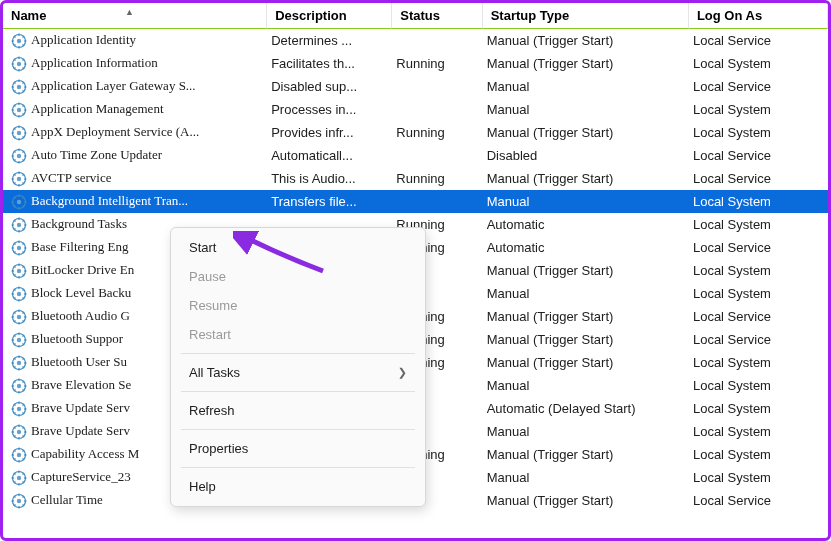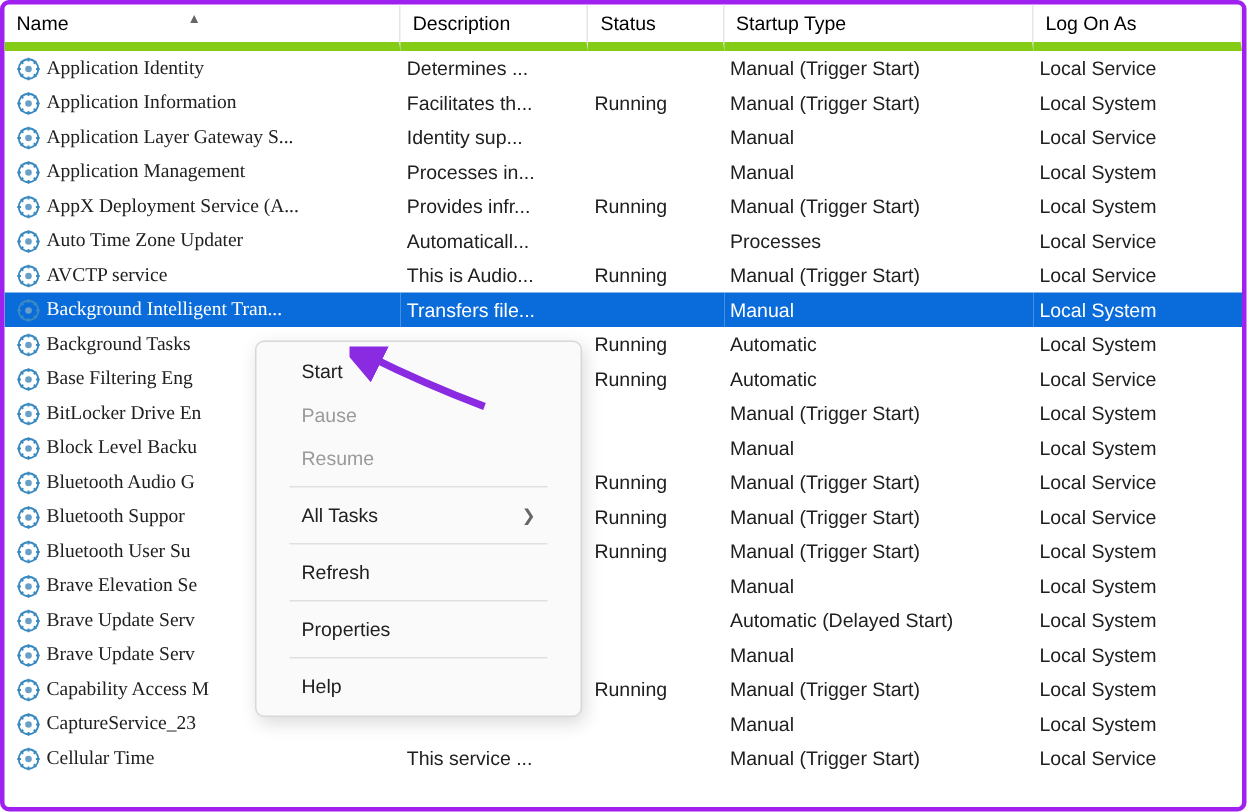--- a/index.html
+++ b/index.html
@@ -21,24 +21,24 @@
       display: table-cell;
       padding: 3px 8px 3px 4px;
       white-space: nowrap;
       overflow: hidden;
       text-overflow: ellipsis;
       vertical-align: middle;
       height: 22px;
     }
     .thead .tcell {
       border-right: 1px solid #e5e5e5;
-      border-bottom: 6px solid #84cc16;
+      border-bottom: 1px solid #84cc16;
       padding: 5px 8px 5px 8px;
       color: #000;
-      font-weight: 400;
+      font-weight: 700;
     }
     .col-name { width: 228px; max-width: 228px; }
     .col-desc { width: 108px; max-width: 108px; }
     .col-status { width: 78px; max-width: 78px; }
     .col-startup { width: 178px; max-width: 178px; }
     .col-logon { width: 120px; max-width: 120px; }
     .icon-cell { padding-left: 8px; font-family: Liberation Serif, serif; }
     .gear-icon {
       display: inline-block;
       vertical-align: middle;
@@ -51,26 +51,26 @@
       position: absolute;
       top: 4px;
       left: 122px;
       font-size: 9px;
       color: #666;
     }
     .ctxmenu {
       position: absolute;
       top: 224px;
       left: 167px;
-      width: 218px;
+      width: 256px;
       background: #fafafa;
       border: 1px solid #d8d8d8;
       border-radius: 6px;
       box-shadow: 2px 4px 12px rgba(0,0,0,0.15);
-      padding: 5px 12px;
+      padding: 5px 0;
       z-index: 10;
     }
     .ctxitem {
       padding: 7px 18px;
       font-size: 13px;
       color: #202020;
       cursor: default;
       display: flex;
       justify-content: space-between;
       align-items: center;
@@ -143,21 +143,21 @@
               <line x1="8" y1="0.5" x2="8" y2="3"></line>
               <line x1="8" y1="13" x2="8" y2="15.5"></line>
               <line x1="0.5" y1="8" x2="3" y2="8"></line>
               <line x1="13" y1="8" x2="15.5" y2="8"></line>
               <line x1="2.8" y1="2.8" x2="4.5" y2="4.5"></line>
               <line x1="11.5" y1="11.5" x2="13.2" y2="13.2"></line>
               <line x1="2.8" y1="13.2" x2="4.5" y2="11.5"></line>
               <line x1="11.5" y1="4.5" x2="13.2" y2="2.8"></line>
             </g>
           </svg></span><span>Application Layer Gateway S...</span></div>
-      <div class="tcell col-desc">Identity sup...</div>
+      <div class="tcell col-desc">Disabled sup...</div>
       <div class="tcell col-status"></div>
       <div class="tcell col-startup">Manual</div>
       <div class="tcell col-logon">Local Service</div>
     </div>
     <div class="trow">
       <div class="tcell col-name icon-cell"><span class="gear-icon"><svg viewBox="0 0 16 16" width="16" height="16">
             <circle cx="8" cy="8" r="6.5" fill="none" stroke="#3a8ac2" stroke-width="1.2"></circle>
             <circle cx="8" cy="8" r="2.2" fill="#6aa0c8"></circle>
             <g stroke="#3a8ac2" stroke-width="1.2">
               <line x1="8" y1="0.5" x2="8" y2="3"></line>
@@ -205,21 +205,21 @@
               <line x1="0.5" y1="8" x2="3" y2="8"></line>
               <line x1="13" y1="8" x2="15.5" y2="8"></line>
               <line x1="2.8" y1="2.8" x2="4.5" y2="4.5"></line>
               <line x1="11.5" y1="11.5" x2="13.2" y2="13.2"></line>
               <line x1="2.8" y1="13.2" x2="4.5" y2="11.5"></line>
               <line x1="11.5" y1="4.5" x2="13.2" y2="2.8"></line>
             </g>
           </svg></span><span>Auto Time Zone Updater</span></div>
       <div class="tcell col-desc">Automaticall...</div>
       <div class="tcell col-status"></div>
-      <div class="tcell col-startup">Processes</div>
+      <div class="tcell col-startup">Disabled</div>
       <div class="tcell col-logon">Local Service</div>
     </div>
     <div class="trow">
       <div class="tcell col-name icon-cell"><span class="gear-icon"><svg viewBox="0 0 16 16" width="16" height="16">
             <circle cx="8" cy="8" r="6.5" fill="none" stroke="#3a8ac2" stroke-width="1.2"></circle>
             <circle cx="8" cy="8" r="2.2" fill="#6aa0c8"></circle>
             <g stroke="#3a8ac2" stroke-width="1.2">
               <line x1="8" y1="0.5" x2="8" y2="3"></line>
               <line x1="8" y1="13" x2="8" y2="15.5"></line>
               <line x1="0.5" y1="8" x2="3" y2="8"></line>
@@ -515,20 +515,21 @@
       <div class="tcell col-startup">Manual (Trigger Start)</div>
       <div class="tcell col-logon">Local Service</div>
     </div>
   </div>
 <span class="sort-ind">▲</span>
 
 <div class="ctxmenu">
   <div class="ctxitem">Start</div>
   <div class="ctxitem disabled">Pause</div>
   <div class="ctxitem disabled">Resume</div>
+  <div class="ctxitem disabled">Restart</div>
   <div class="ctxsep"></div>
   <div class="ctxitem">
     <span>All Tasks</span>
     <span class="chevron">❯</span>
   </div>
   <div class="ctxsep"></div>
   <div class="ctxitem">Refresh</div>
   <div class="ctxsep"></div>
   <div class="ctxitem">Properties</div>
   <div class="ctxsep"></div>

